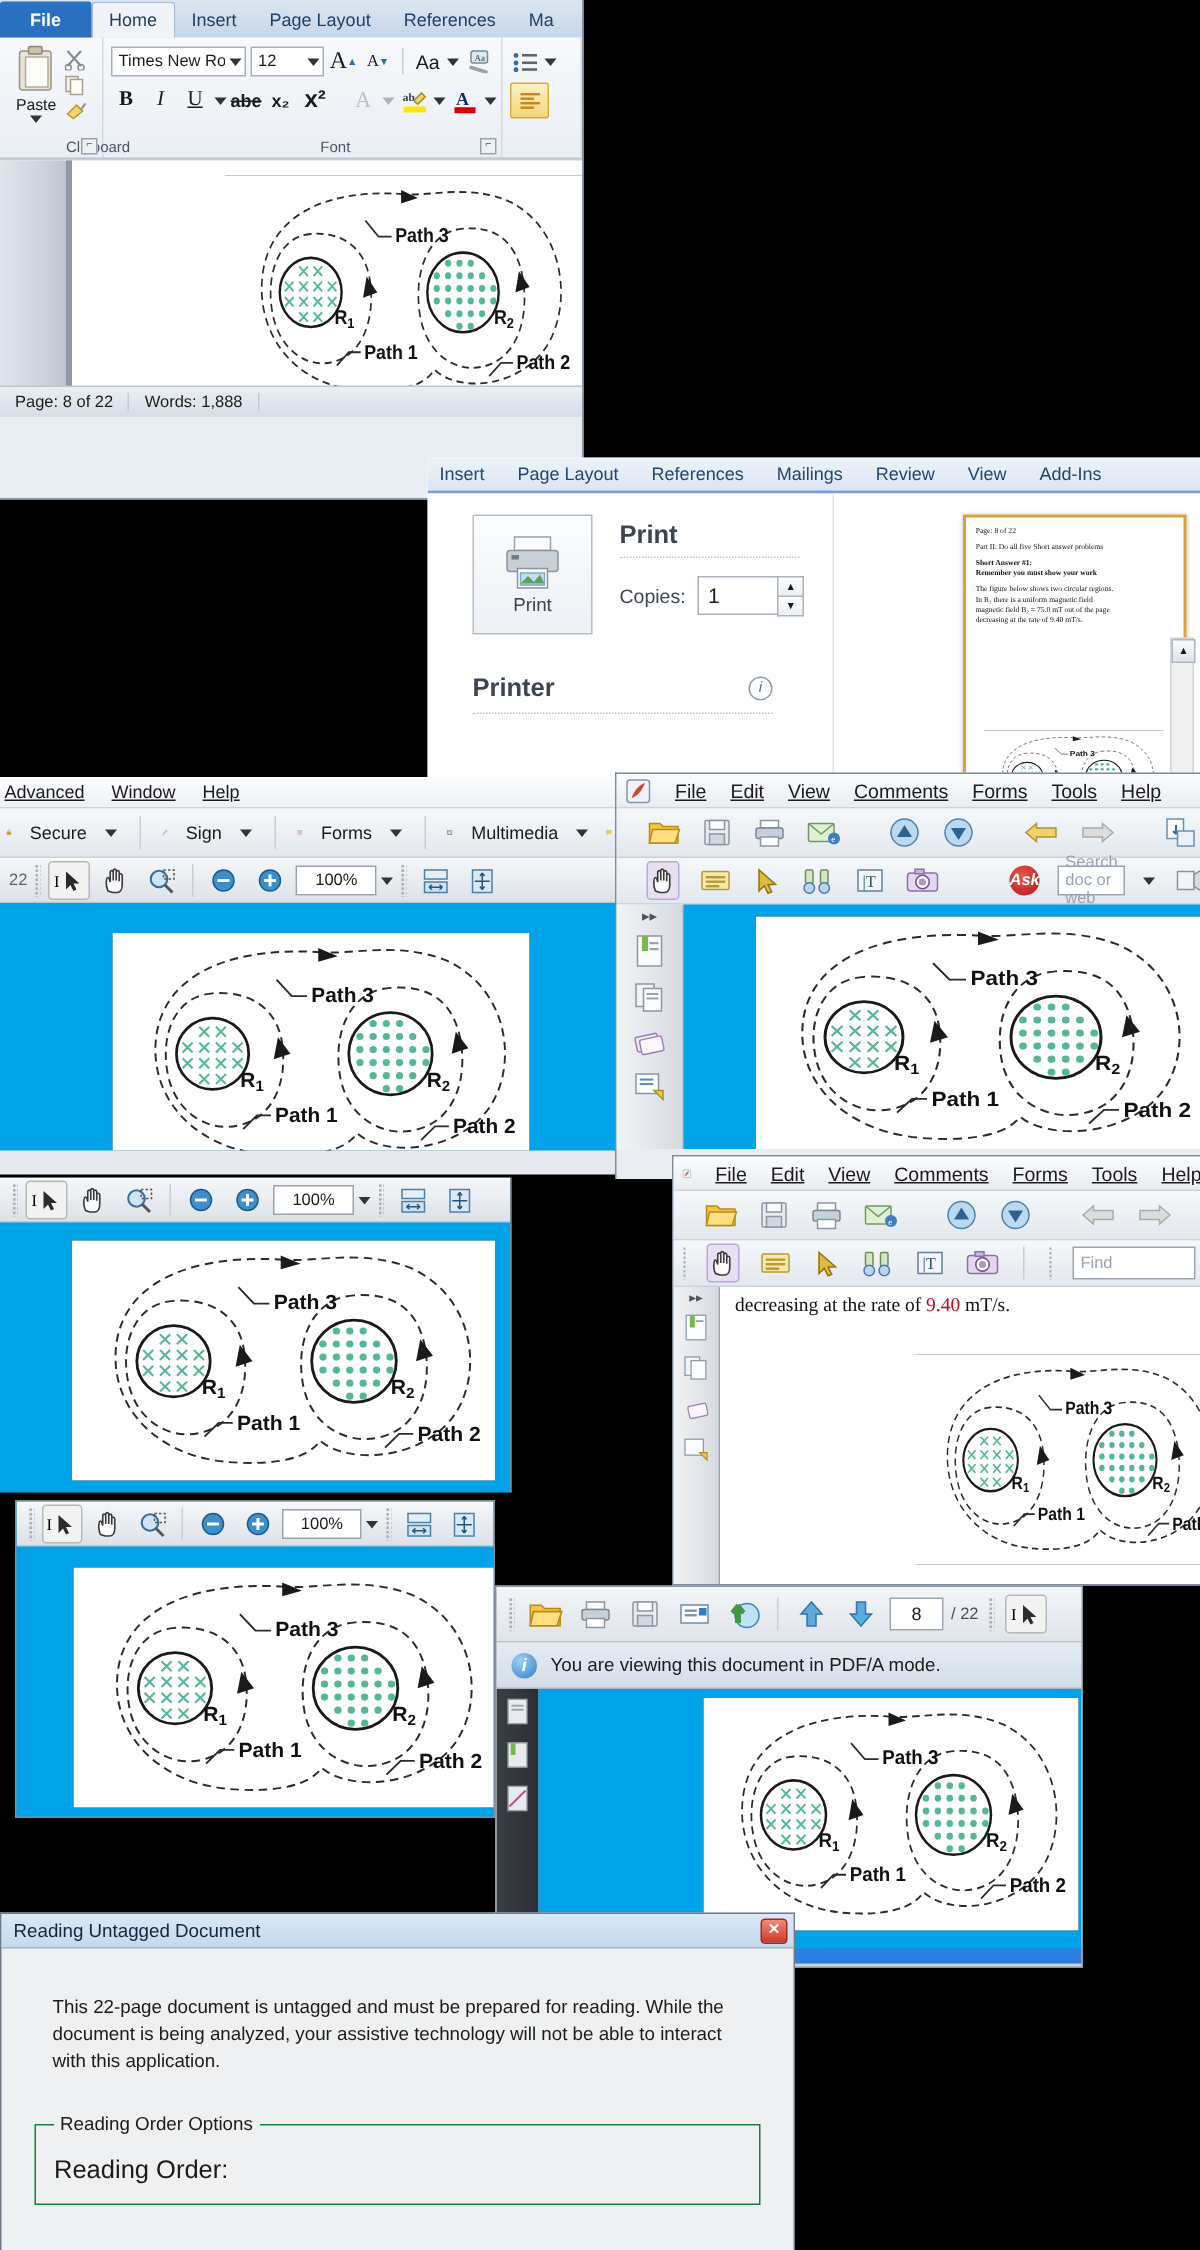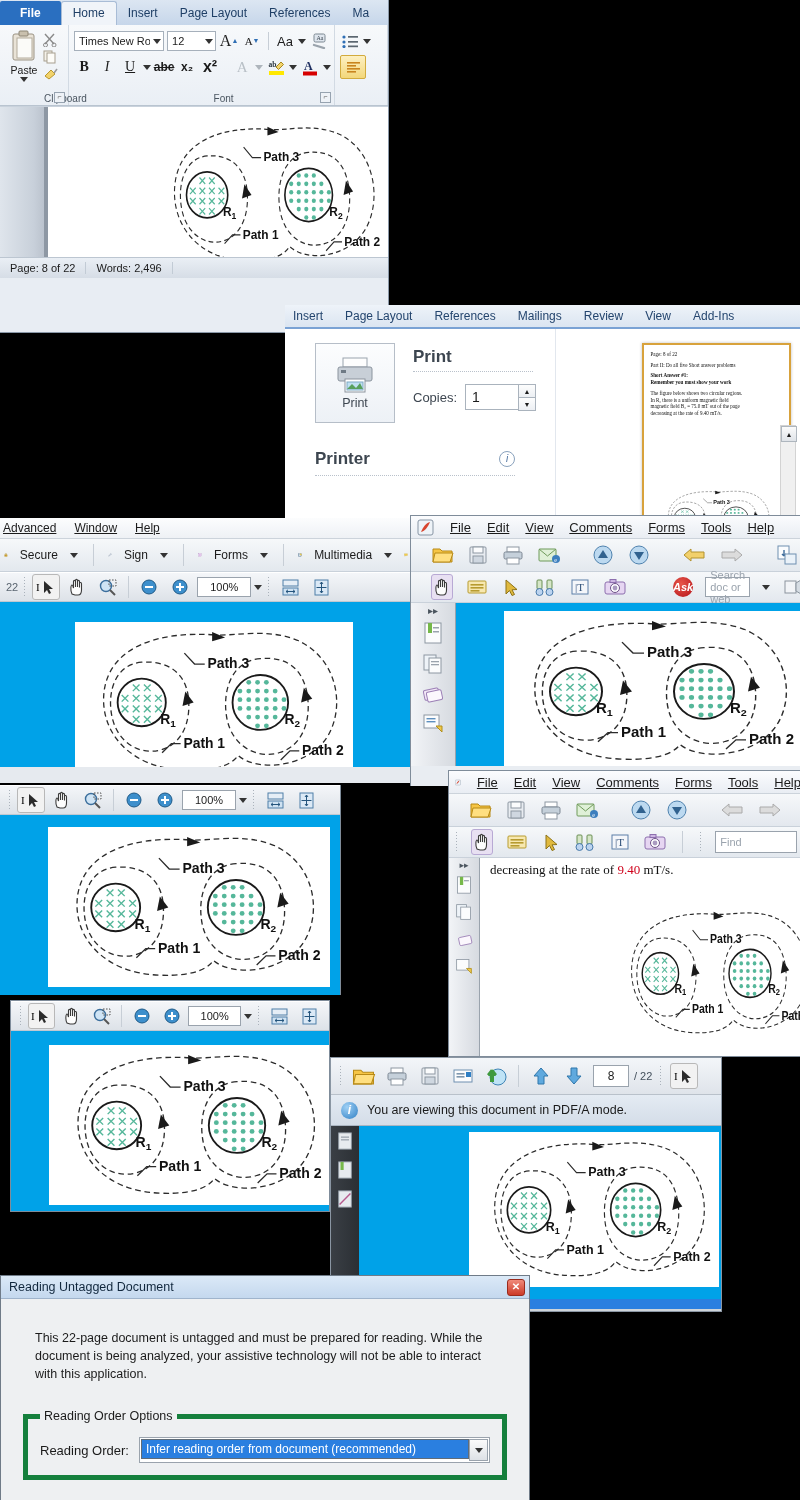--- a/index.html
+++ b/index.html
@@ -104,21 +104,21 @@
 
   
   #dlgwin{left:0;top:1275px;width:528px;height:225px;background:#eef0f2;border:1px solid #6f7b88;}
   #dlgwin .tbar{height:22px;background:linear-gradient(#dbe9f7,#c4d8ee);display:flex;align-items:center;
                 padding:0 4px;border-bottom:1px solid #9fb4cc;}
   #dlgwin .tbar .t{flex:1;font-size:12.5px;color:#11273d;padding-left:4px;}
   .xbtn{width:16px;height:15px;background:linear-gradient(#f08a7a,#cc3a28);border:1px solid #9a2a1c;
         border-radius:3px;color:#fff;font-size:10px;text-align:center;line-height:14px;font-weight:bold;}
   .dbody{padding:14px 18px;}
   .dbody p{margin:16px;font-size:12.5px;line-height:1.45;}
-  fieldset{margin:26px 4px 0;border:5px solid #15803d;padding:8px 12px 12px;}
+  fieldset{margin:26px 4px 0;border:1px solid #15803d;padding:8px 12px 12px;}
   legend{font-size:12.5px;padding:0 4px;}
   .selbox{flex:1;height:18px;background:#2a7fe0;color:#fff;font-size:12px;display:flex;align-items:center;
           padding:0 4px;border:1px solid #5f6c79;}
   .selarrow{width:17px;height:20px;background:linear-gradient(#fbfbfb,#dde1e6);border:1px solid #9aa3ad;
             display:flex;align-items:center;justify-content:center;}
 
   
   .fig{position:absolute;background:#737373;}
   .fig svg{width:100%;height:100%;display:block;}
 </style>
@@ -326,21 +326,21 @@
       <text x="117" y="138" font-size="15">Path 1</text>
       <text x="245" y="146" font-size="15">Path 2</text>
       <text x="92" y="112" font-size="15">R<tspan font-size="10.799999999999999" dy="3">1</tspan></text>
       <text x="226" y="112" font-size="15">R<tspan font-size="10.799999999999999" dy="3">2</tspan></text>
     </g>
   </svg>
       </div>
 
     <div class="status">
       <div>Page: 8 of 22</div>
-      <div>Words: 2,496</div>
+      <div>Words: 1,888</div>
       <div style="flex:1;border:none;"></div>
     </div>
   </div>
 </div>
 
 <div class="win" id="backstage">
   <div id="bs">
     <div class="tabs">
       <span>Insert</span>
       <span>Page Layout</span>
@@ -1592,23 +1592,17 @@
 <div class="win" id="dlgwin">
   <div class="tbar">
     <span class="t">Reading Untagged Document</span>
     <span class="xbtn">✕</span>
   </div>
   <div class="dbody">
     <p>This 22-page document is untagged and must be prepared for reading. While the document is being analyzed, your assistive technology will not be able to interact with this application.</p>
     <fieldset>
       <legend>Reading Order Options</legend>
       <div style="display:flex;align-items:center;gap:10px;margin-top:6px;">
-        <span style="font-size:13px;">Reading Order:</span>
-        <div style="flex:1;display:flex;border:1px solid #9aa3ad;background:#fff;padding:1px;">
-          <span class="selbox">Infer reading order from document (recommended)</span>
-          <span class="selarrow">
-              <span class="caret"></span>
-            </span>
-        </div>
+        <span style="font-size:17px;">Reading Order:</span>
       </div>
     </fieldset>
   </div>
 </div>
 
 </body></html>

